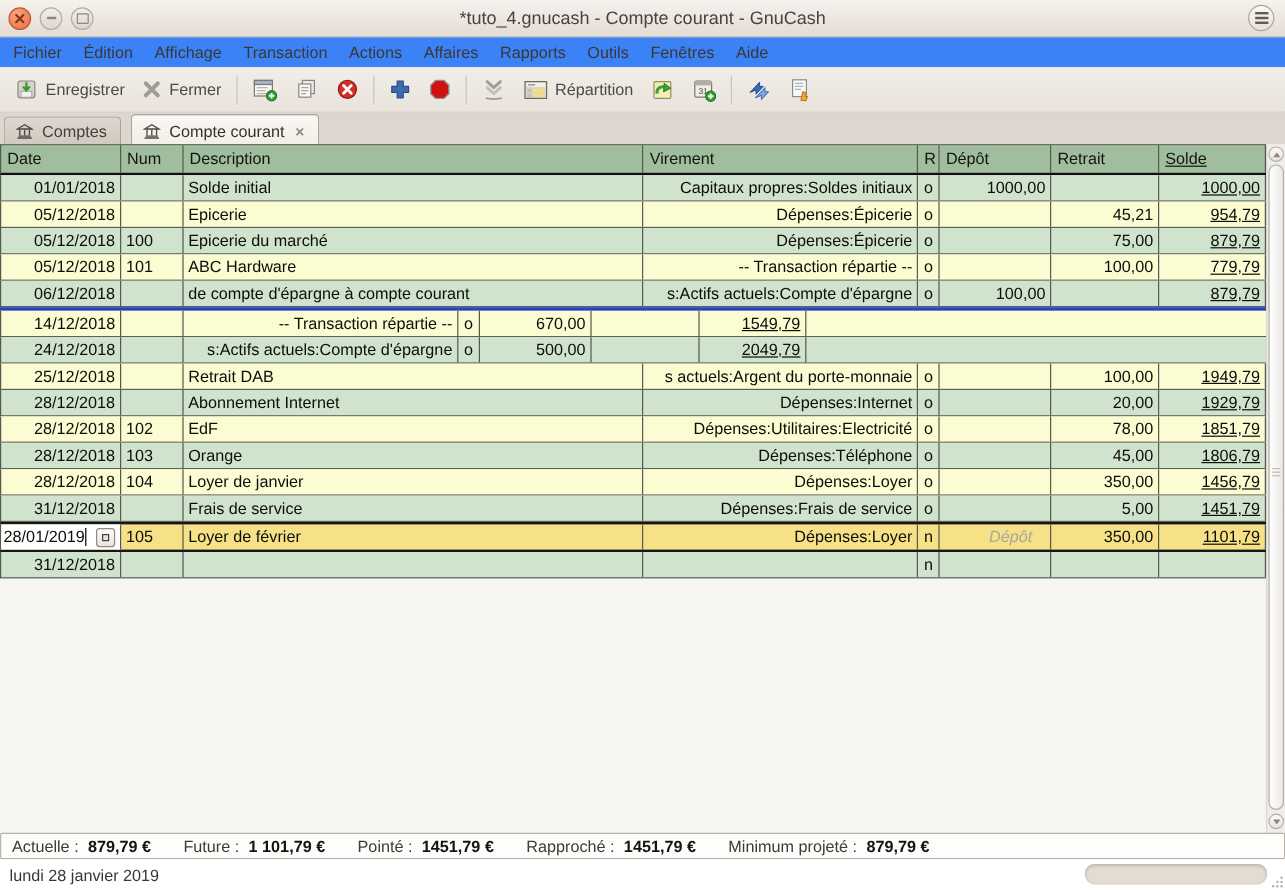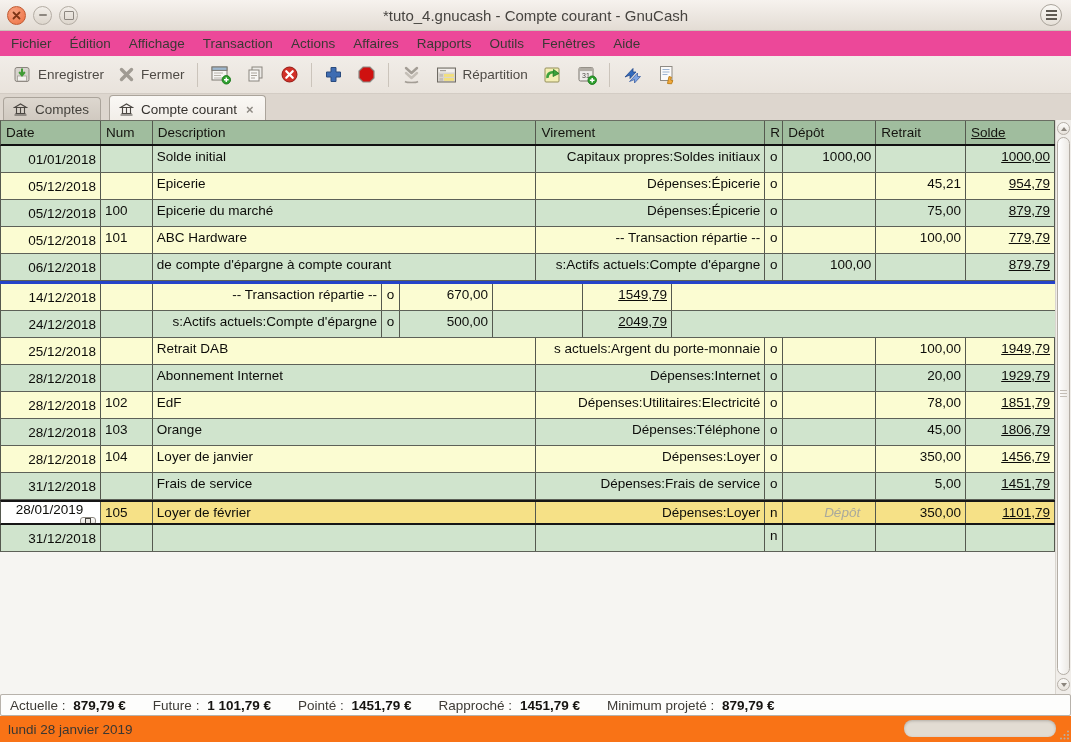--- a/index.html
+++ b/index.html
@@ -18,21 +18,21 @@
   .wbtn.close{background:radial-gradient(circle at 35% 30%,#f7a381,#ee6f41);border-color:#c05a31;}
   .wbtn.close svg{display:block}
   .wbtn .mingl{width:8px;height:2px;background:#8d8densed;background:#8d8780;border-radius:1px;}
   .wbtn .maxgl{width:8px;height:7px;border:1.5px solid #8d8780;border-radius:1px;}
   .title{position:absolute;left:0;right:0;text-align:center;font-size:15px;color:#474440;pointer-events:none;}
   .hamburger{position:absolute;right:9px;top:4px;width:22px;height:22px;border-radius:50%;
     border:1px solid #aaa49b;background:linear-gradient(#faf8f5,#e6e0d8);
     display:flex;flex-direction:column;align-items:center;justify-content:center;gap:2px;box-sizing:border-box;}
   .hamburger i{display:block;width:11px;height:2px;background:#5f5a53;}
   
-  .menubar{height:25px;display:flex;align-items:center;background:#ec4899;padding-left:2px;}
+  .menubar{height:25px;display:flex;align-items:center;background:#3b82f6;padding-left:2px;}
   .menu-item{padding:3px 9px;font-size:13.5px;color:#3b3834;cursor:default;}
   
   .toolbar{height:37px;display:flex;align-items:center;background:linear-gradient(#f1ede8,#e9e3dc);
     border-bottom:1px solid #d3ccc4;padding:0 6px;}
   .tbtn{display:flex;align-items:center;gap:6px;padding:3px 7px;border-radius:3px;
     font-size:13.5px;color:#4e4a45;white-space:nowrap;}
   .tsep{width:1px;height:24px;background:#cbc4bb;margin:0 5px;}
   .tbtn svg{display:block}
   
   .tabbar{height:28px;background:#ddd6ce;display:flex;align-items:flex-end;padding-left:3px;box-sizing:border-box;}
@@ -42,21 +42,21 @@
   .tab.active{background:linear-gradient(#faf8f5,#f1ede7);padding-top:6px;color:#35322e;}
   .tab-close{font-size:13px;line-height:10px;color:#8e8a84;font-weight:bold;margin-left:2px;}
   .tab-close::before{content:"×";}
   
   .content{position:absolute;top:120px;left:0;right:0;bottom:48px;background:#f6f5f2;}
   .register{position:absolute;top:0;left:0;width:1055px;}
   .reg-header{display:flex;height:26px;background:#a0bd9e;border-left:1px solid #55594f;
     border-top:1px solid #6a6e63;border-bottom:2px solid #101010;box-sizing:border-box;
     font-size:13.5px;color:#14140f;}
   .reg-header .cell{padding:4px 4px 0 5px;}
-  .reg-row{display:flex;height:27px;border-left:1px solid #55594f;border-bottom:1px solid #5d6158;
+  .reg-row{display:flex;height:22px;border-left:1px solid #55594f;border-bottom:1px solid #5d6158;
     box-sizing:border-box;font-size:13.5px;color:#0d0d0a;}
   .reg-row.green{background:#d0e4cd;}
   .reg-row.yellow{background:#fbfcd2;}
   .reg-row.selected{background:#f6e187;height:25px;border-top:2px solid #161616;border-bottom:2px solid #161616;}
   .cell{box-sizing:border-box;border-right:1px solid #55594f;overflow:hidden;white-space:nowrap;
     padding:3px 4px 0 4px;}
   .c-date,.reg-header .i-0{width:100px;}
   .c-num,.reg-header .i-1{width:52px;}
   .c-desc,.reg-header .i-2{width:384px;}
   .c-vir,.reg-header .i-3{width:229px;}
@@ -64,21 +64,21 @@
   .c-depot,.reg-header .i-5{width:93px;}
   .c-retrait,.reg-header .i-6{width:90px;}
   .c-solde,.reg-header .i-7{width:89px;text-decoration:underline;}
   .c-date{display:flex;align-items:center;justify-content:flex-end;padding:0 4px 0 2px;}
   .c-num,.c-desc{text-align:left;}
   .c-vir,.c-depot,.c-retrait,.c-solde{text-align:right;}
   .c-r{text-align:center;padding-left:2px;padding-right:2px;}
   .blue-line{height:3px;background:#2443c9;}
   
   .date-cursor,.date-btn{display:none;}
-  .reg-row.editing .c-date{background:#ffffff;justify-content:flex-start;flex-direction:column;}
+  .reg-row.editing .c-date{background:#ffffff;justify-content:flex-start;}
   .reg-row.editing .date-cursor{display:block;width:1px;height:15px;background:#000;}
   .reg-row.editing .date-btn{display:flex;margin-left:auto;width:16px;height:16px;box-sizing:border-box;
     border:1px solid #8f8a83;border-radius:3px;background:linear-gradient(#fcfcfb,#e8e4de);
     align-items:center;justify-content:center;}
   .date-btn-glyph{width:6px;height:6px;background:#e8e4de;border:1.5px solid #44413c;box-sizing:border-box;}
   .reg-row.depot-ph .c-depot{font-style:italic;color:#a9a99c;padding-right:15px;}
   
   .scrollbar{position:absolute;top:0;right:0;bottom:0;width:16px;background:#f0ede9;border-left:1px solid #dad6d0;box-sizing:border-box;}
   .sb-step{position:absolute;left:1px;width:13px;height:13px;border-radius:50%;box-sizing:border-box;
     border:1px solid #b5afa7;background:linear-gradient(#fcfbf9,#e7e2db);
@@ -91,21 +91,21 @@
   .sb-grip{position:absolute;top:47%;left:2px;right:2px;display:flex;flex-direction:column;gap:2px;}
   .sb-grip i{display:block;height:1px;background:#c3bdb5;}
   
   .summary{position:absolute;left:0;right:0;top:694px;height:22px;box-sizing:border-box;
     background:#fdfdfc;border:1px solid #b7b2ab;border-radius:2px;
     display:flex;align-items:center;padding:0 9px;font-size:13.5px;color:#3e3b36;}
   .sum-item{margin-right:27px;white-space:nowrap;}
   .sum-label{margin-right:4px;}
   .sum-value{font-weight:bold;color:#161411;}
   
-  .statusbar{position:absolute;left:0;right:0;bottom:0;height:26px;background:#f97316;
+  .statusbar{position:absolute;left:0;right:0;bottom:0;height:26px;background:#ffffff;
     display:flex;align-items:center;font-size:13.5px;color:#3a3733;}
   .status-date{margin-left:8px;}
   .progress{position:absolute;right:15px;top:4px;width:152px;height:17px;border-radius:8px;
     background:#e2dcd3;box-shadow:inset 0 1px 3px rgba(0,0,0,0.22);}
   .grip{position:absolute;right:1px;bottom:1px;}
 </style>
 </head>
 <body>
 
 <div class="titlebar">

